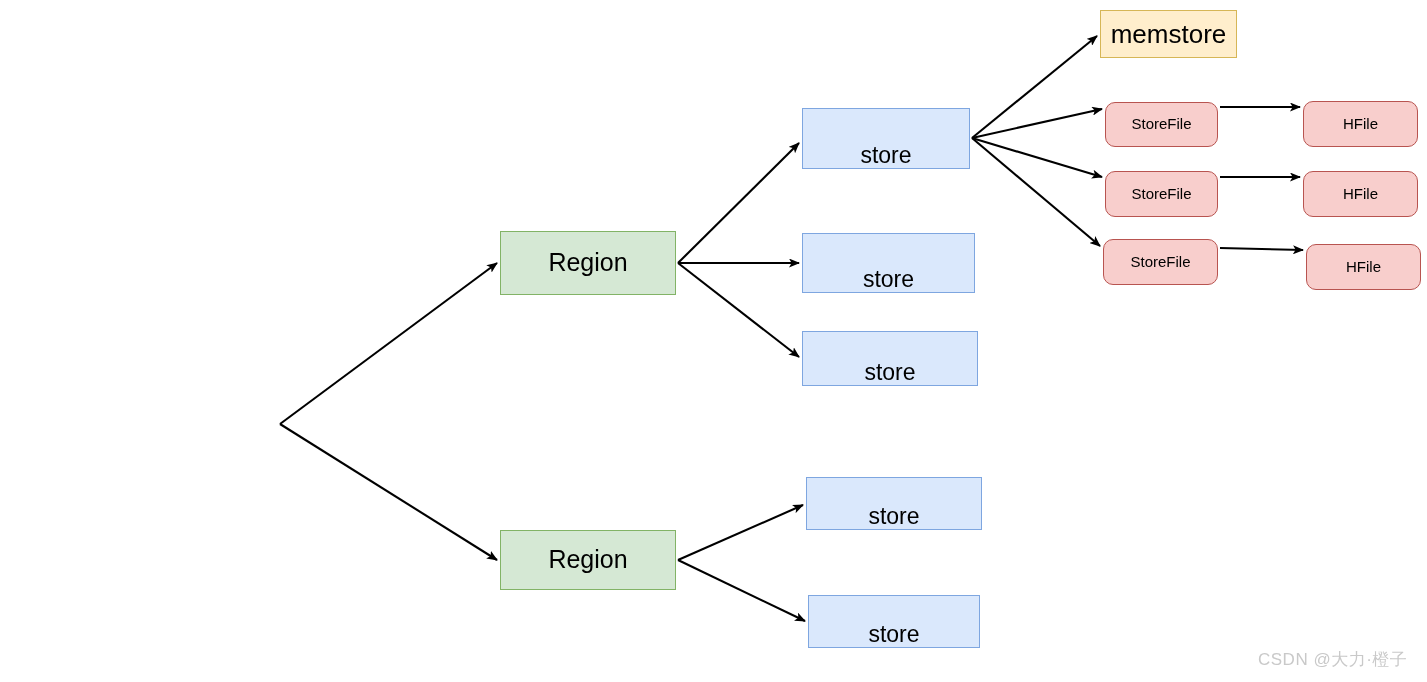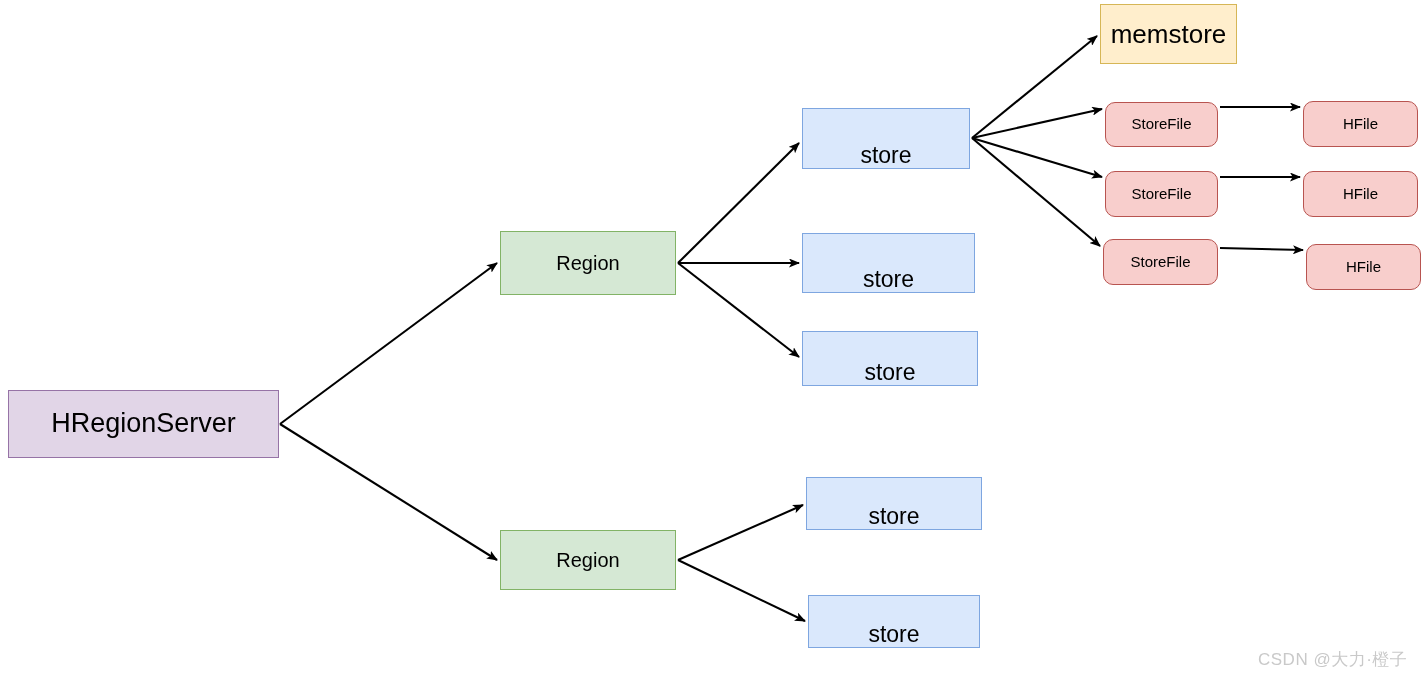--- a/index.html
+++ b/index.html
@@ -39,21 +39,21 @@
     border-width: 1px;
   }
   .n-hregionserver {
     background: #e1d5e7;
     border-color: #9673a6;
     font-size: 27px;
   }
   .n-region {
     background: #d5e8d4;
     border-color: #82b366;
-    font-size: 20px;
+    font-size: 25px;
   }
   .n-store {
     background: #dae8fc;
     border-color: #7ea6e0;
     font-size: 23px;
     align-items: flex-end;
   }
   .n-memstore {
     background: #ffeecc;
     border-color: #d6b656;
@@ -101,23 +101,20 @@
       <line x1="972" y1="138" x2="1102" y2="109"></line>
       <line x1="972" y1="138" x2="1102" y2="177"></line>
       <line x1="972" y1="138" x2="1100" y2="246"></line>
 
       <line x1="1220" y1="107" x2="1300" y2="107"></line>
       <line x1="1220" y1="177" x2="1300" y2="177"></line>
       <line x1="1220" y1="248" x2="1303" y2="250"></line>
     </g>
   </svg>
 
-  <div class="node n-hregionserver" style="left: 8px; top: 390px; width: 271px; height: 68px;">
-    <span>HRegionServer</span>
-  </div>
 
   <div class="node n-region" style="left: 500px; top: 231px; width: 176px; height: 64px;">
     <span>Region</span>
   </div>
 
   <div class="node n-region" style="left: 500px; top: 530px; width: 176px; height: 60px;">
     <span>Region</span>
   </div>
 
   <div class="node n-store" style="left: 802px; top: 108px; width: 168px; height: 61px;">
@@ -133,21 +130,21 @@
   </div>
 
   <div class="node n-store" style="left: 806px; top: 477px; width: 176px; height: 53px;">
     <span>store</span>
   </div>
 
   <div class="node n-store" style="left: 808px; top: 595px; width: 172px; height: 53px;">
     <span>store</span>
   </div>
 
-  <div class="node n-memstore" style="left: 1100px; top: 4px; width: 137px; height: 60px;">
+  <div class="node n-memstore" style="left: 1100px; top: 10px; width: 137px; height: 48px;">
     <span>memstore</span>
   </div>
 
   <div class="node n-storefile" style="left: 1105px; top: 85px; width: 113px; height: 45px;">
     <span>StoreFile</span>
   </div>
 
   <div class="node n-storefile" style="left: 1105px; top: 154px; width: 113px; height: 46px;">
     <span>StoreFile</span>
   </div>

